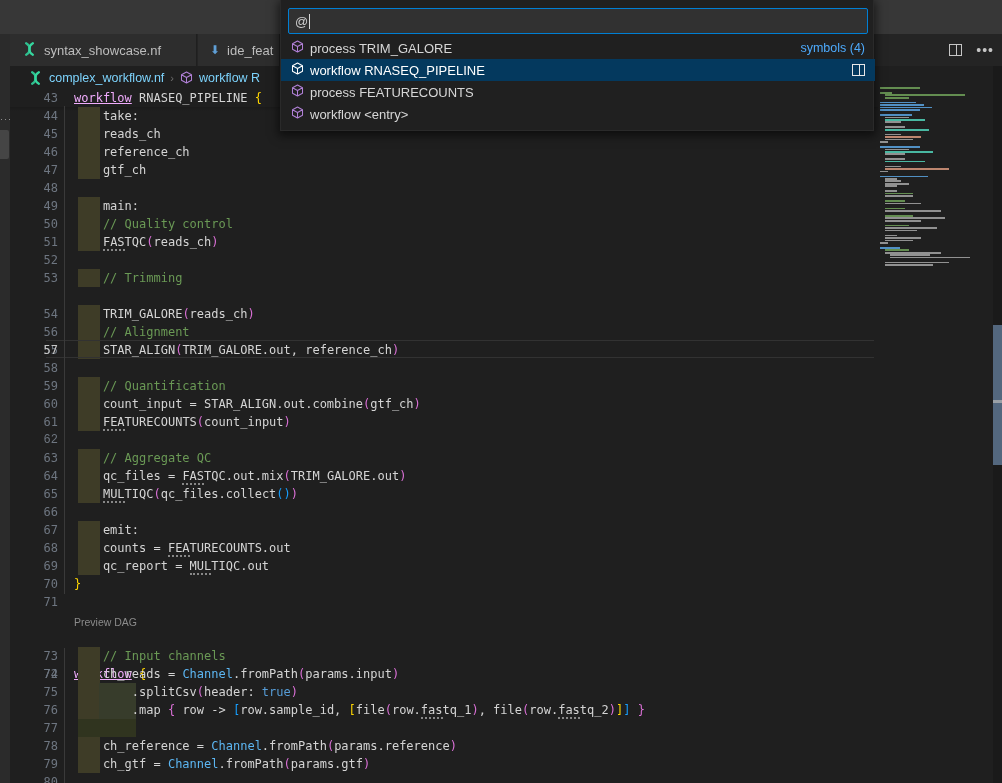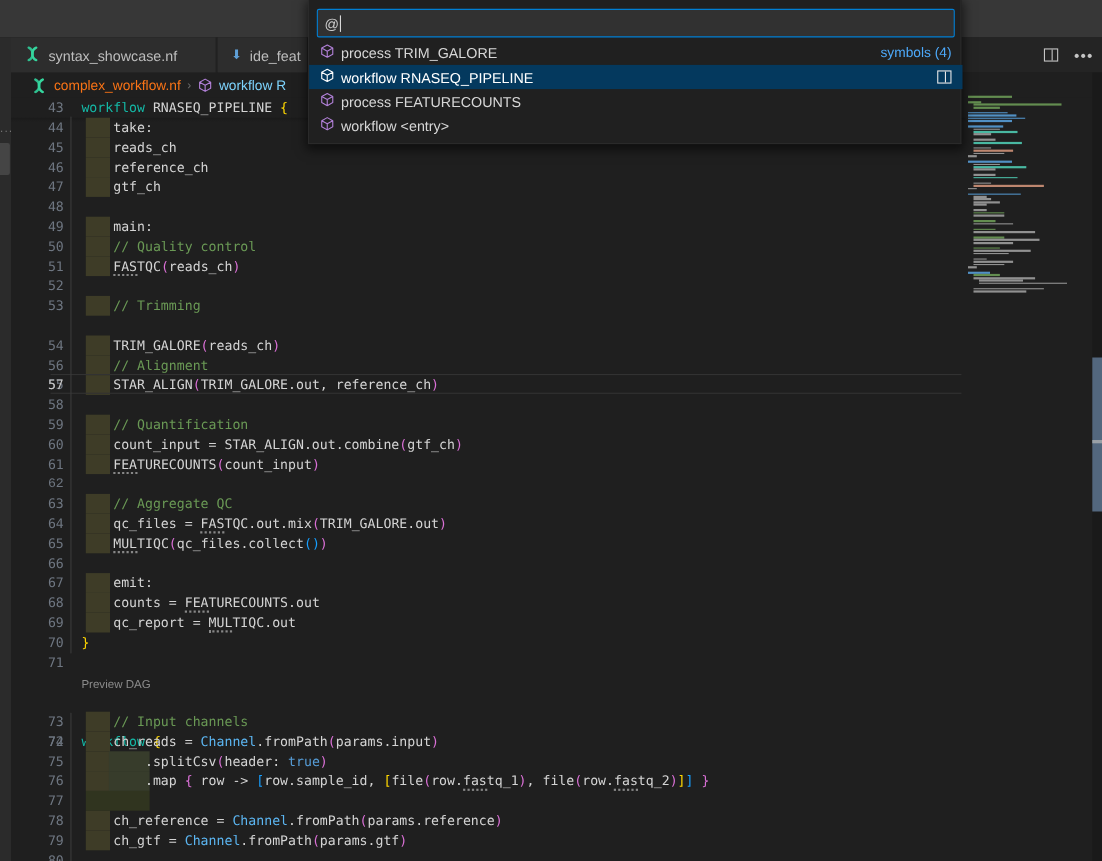--- a/index.html
+++ b/index.html
@@ -30,21 +30,21 @@
   .nf-icon svg, .cube svg { display:block; }
   .dl-arrow { color:#5f9fd6; font-size:12px; line-height:1; }
 
   
   .code-area { position:absolute; left:10px; top:89px; width:868px; height:694px; }
   .code-row { position:absolute; left:0; width:868px; height:18px; font-family:"DejaVu Sans Mono", monospace;
               font-size:12px; line-height:18px; white-space:pre; }
   .gutter-num { position:absolute; left:0; width:48px; text-align:right; color:#6e7681; }
   .gutter-num.current { color:#c6c6c6; }
   .code-text { position:absolute; left:64px; }
-  .c-kw { color:#14b8a6; } .c-id { color:#d4d4d4; } .c-cmt { color:#6a9955;margin-top:36px; }
+  .c-kw { color:#f0abfc;text-decoration:underline; } .c-id { color:#d4d4d4; } .c-cmt { color:#6a9955;margin-top:36px; }
   .c-b1 { color:#ffd700; } .c-b2 { color:#da70d6; } .c-b3 { color:#179fff; }
   .c-cls { color:#5cb6f2; } .c-lit { color:#569cd6; }
   .c-hint { color:#d4d4d4; border-bottom:2px dotted rgba(220,220,220,.55); }
   .indent-block { position:absolute; height:18px; }
   .blk-L1 { left:68px; width:22px; background:#3e3c27; }
   .blk-L2 { left:89px; width:37px; background:#373c2b; }
   .blk-L77{ left:68px; width:58px; background:#30341f; }
   .guide { position:absolute; width:1px; background:#3a3a3a; left:54px; }
   .current-line { position:absolute; left:36px; width:828px; height:18px;
                   border-top:1px solid #323232; border-bottom:1px solid #323232; }
@@ -107,21 +107,21 @@
     <div class="more-icon">•••</div>
   </div>
 
   <div class="breadcrumb">
     <span class="nf-icon">
       <svg width="15" height="14" viewBox="0 0 16 16">
         <path d="M4.2 1.5 C 9.5 4.2, 9.5 11.8, 4.2 14.5" stroke="#2fbf8f" stroke-width="2.6" fill="none" stroke-linecap="round"></path>
         <path d="M11.8 1.5 C 6.5 4.2, 6.5 11.8, 11.8 14.5" stroke="#35d69e" stroke-width="2.6" fill="none" stroke-linecap="round"></path>
       </svg>
     </span>
-    <span style="color:#f97316;">complex_workflow.nf</span>
+    <span style="color:#7dd3fc;">complex_workflow.nf</span>
     <span class="crumb-sep">›</span>
     <span class="cube">
       <svg width="13" height="13" viewBox="0 0 14 14">
         <path d="M7 1 L12.4 4 V10 L7 13 L1.6 10 V4 Z M1.6 4 L7 7 L12.4 4 M7 7 V13" stroke="#b180d7" stroke-width="1.1" fill="none" stroke-linejoin="round"></path>
       </svg>
     </span>
     <span style="color:#7dd3fc;text-align:center;">workflow R</span>
   </div>
 
   <div class="code-area" id="code-host">

